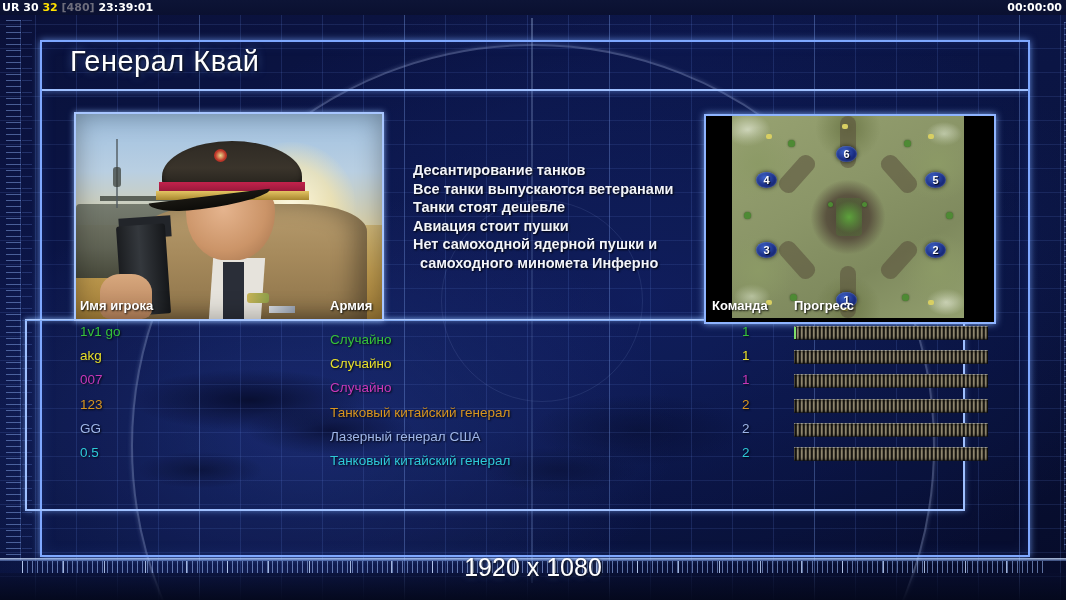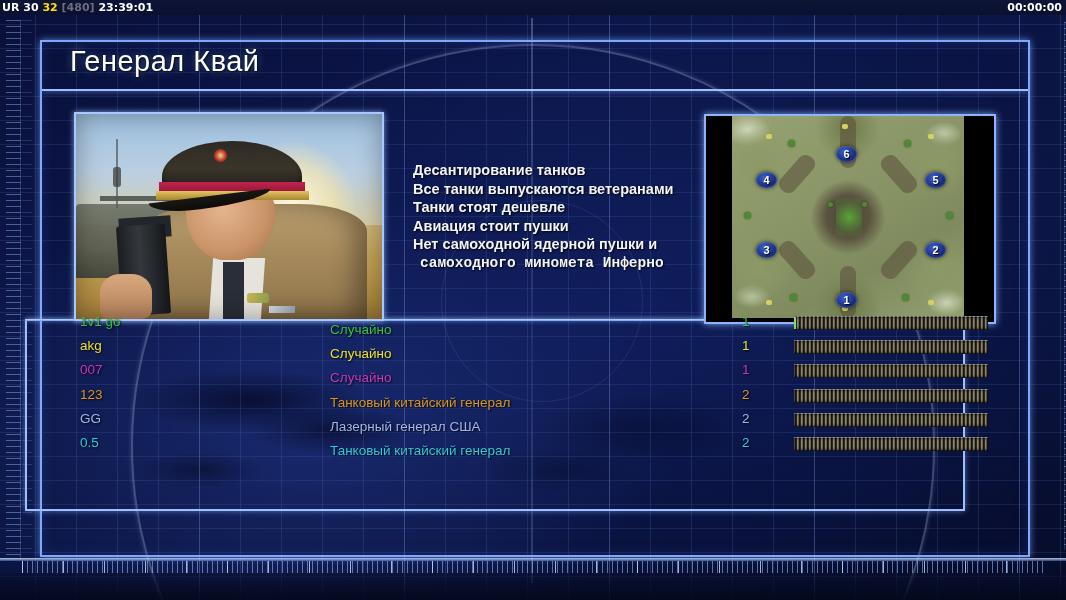--- a/index.html
+++ b/index.html
@@ -311,21 +311,21 @@
     z-index: 20;
   }
   .desc div {
     font-size: 14.5px;
     font-weight: bold;
     color: #f2f4fa;
     line-height: 18.5px;
     text-shadow: 1px 1px 2px rgba(0,0,0,0.95);
     white-space: nowrap;
   }
-  .desc div.indent { padding-left: 7px; font-family: Liberation Mono, monospace; }
+  .desc div.indent { padding-left: 7px; }
 
   
   .minimap-frame {
     position: absolute;
     left: 704px; top: 114px;
     width: 288px; height: 206px;
     border: 2px solid #8fb4ff;
     box-shadow: 0 0 7px rgba(140,185,255,0.85);
     background: #000;
     overflow: hidden;
@@ -425,21 +425,21 @@
     left: 25px; top: 319px;
     width: 936px; height: 190px;
     border: 2px solid #9fc0ff;
     border-top: none;
     box-shadow: 0 0 6px rgba(130,175,255,0.55);
     z-index: 15;
   }
 
   .rows {
     position: absolute;
-    left: 36px; top: 312px;
+    left: 36px; top: 322px;
     width: 920px;
     z-index: 22;
     text-align: center;
   }
   .row {
     position: relative;
     height: 24.2px;
   }
   .row span, .row div {
     position: absolute;
@@ -579,20 +579,26 @@
 
       <div class="mm-marker" style="left:104px; top:176px;">1</div>
       <div class="mm-marker" style="left:193px; top:126px;">2</div>
       <div class="mm-marker" style="left:24px;  top:126px;">3</div>
       <div class="mm-marker" style="left:24px;  top:56px;">4</div>
       <div class="mm-marker" style="left:193px; top:56px;">5</div>
       <div class="mm-marker" style="left:104px; top:30px;">6</div>
     </div>
   </div>
 
+  <div class="table-header">
+    <span class="th-name">Имя игрока</span>
+    <span class="th-army">Армия</span>
+    <span class="th-team">Команда</span>
+    <span class="th-prog">Прогресс</span>
+  </div>
   <div class="header-rule"></div>
   <div class="list-box"></div>
 
   <div class="rows">
     <div class="row">
       <span class="c-name" style="color:#35c23a">1v1 go</span>
       <span class="c-army" style="color:#35c23a">Случайно</span>
       <span class="c-team" style="color:#35c23a">1</span>
       <div class="progress first"></div>
     </div>
@@ -626,14 +632,15 @@
       <span class="c-team" style="color:#2ec9d8">2</span>
       <div class="progress"></div>
     </div>
   </div>
 
   <div class="bottom-rail"></div>
   <div class="bottom-rail-dark"></div>
   <div class="ruler-bottom"></div>
   <div class="ruler-bottom-major"></div>
 
+  <div class="resolution">1920 x 1080</div>
 
 </div>
 
 </body></html>

